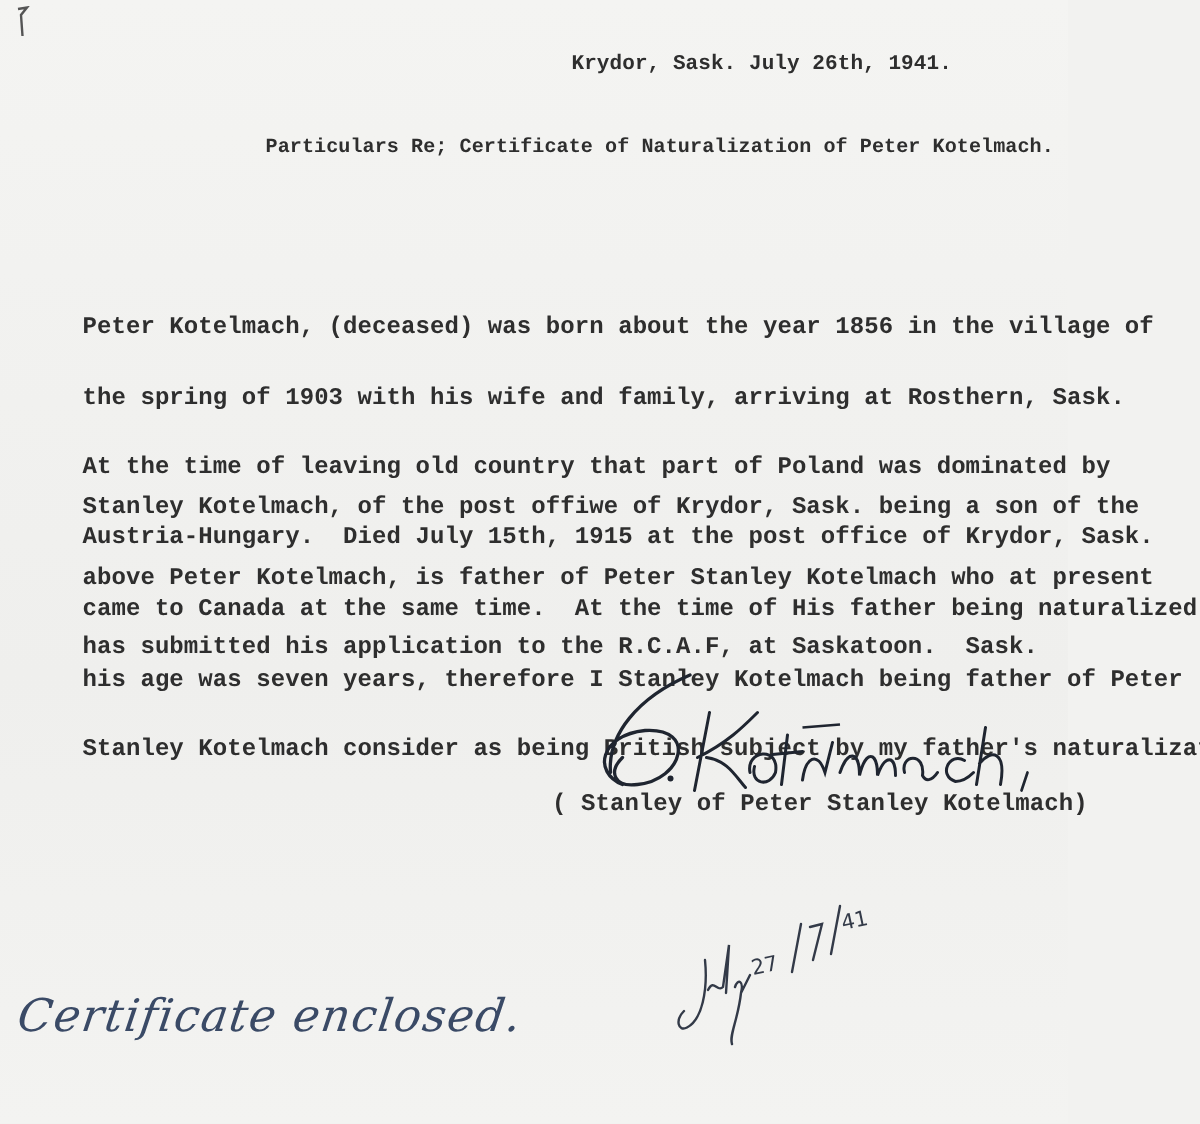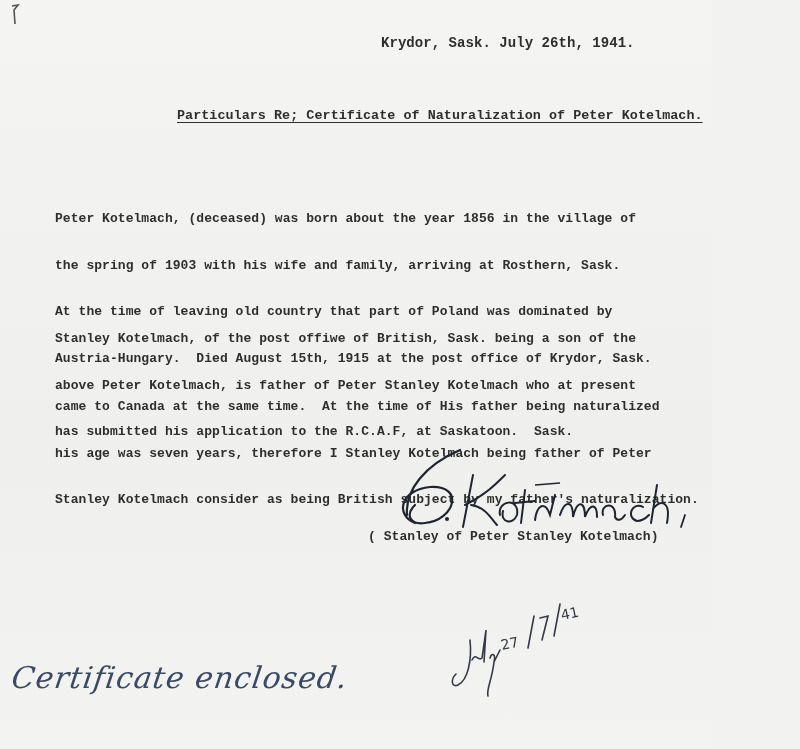--- a/index.html
+++ b/index.html
@@ -11,28 +11,28 @@
     color:#2b2b2b;
   }
   .page {
     position:absolute; left:0; top:0; width:712px; height:749px;
     background: linear-gradient(180deg, #f4f4f2 0%, #efefed 60%, #f3f3f1 100%);
   }
   .tw {
     position:absolute;
     font-family:"Liberation Mono", "DejaVu Sans Mono", monospace;
     font-weight:bold;
-    font-size:13px;
+    font-size:16px;
     letter-spacing:0.05px;
     color:#2e2e2e;
     white-space:pre;
     line-height:15.5px;
   }
   .dateline { left:381px; top:36px; font-size:14px; }
-  .subject { left:133px; top:108px; text-decoration:underline; text-underline-offset:3px; font-size:13.4px;padding-left:44px; }
+  .subject { left:133px; top:91px; text-underline-offset:3px; font-size:13.4px;padding-left:44px; }
   .para { left:55px; }
   .para .line { display:block; white-space:pre; }
   .p1 { top:180px; }
   .p2 { top:300px; }
   .p3 { top:368px; }
   .caption { left:368px; top:529px; }
   .sig { position:absolute; left:385px; top:445px; width:320px; height:90px; }
   .hand { position:absolute; }
   .cert-note {
     left:12px; top:660px;
@@ -53,25 +53,25 @@
   </svg>
 
   <div class="tw dateline">Krydor, Sask. July 26th, 1941.</div>
 
   <div class="tw subject">Particulars Re; Certificate of Naturalization of Peter Kotelmach.</div>
 
   <div class="tw para p1">
     <span class="line">Peter Kotelmach, (deceased) was born about the year 1856 in the village of</span>
     <span class="line">the spring of 1903 with his wife and family, arriving at Rosthern, Sask.</span>
     <span class="line">At the time of leaving old country that part of Poland was dominated by</span>
-    <span class="line">Austria-Hungary.  Died August 15th, 1915 at the post office of Krydor, Sask.</span>
+    <span class="line">Austria-Hungary.  Died July 15th, 1915 at the post office of Krydor, Sask.</span>
   </div>
 
   <div class="tw para p2">
-    <span class="line">Stanley Kotelmach, of the post offiwe of British, Sask. being a son of the</span>
+    <span class="line">Stanley Kotelmach, of the post offiwe of Krydor, Sask. being a son of the</span>
     <span class="line">above Peter Kotelmach, is father of Peter Stanley Kotelmach who at present</span>
     <span class="line">has submitted his application to the R.C.A.F, at Saskatoon.  Sask.</span>
   </div>
 
   <div class="tw para p3">
     <span class="line">came to Canada at the same time.  At the time of His father being naturalized</span>
     <span class="line">his age was seven years, therefore I Stanley Kotelmach being father of Peter</span>
     <span class="line">Stanley Kotelmach consider as being British subject by my father's naturalization.</span>
   </div>
 

